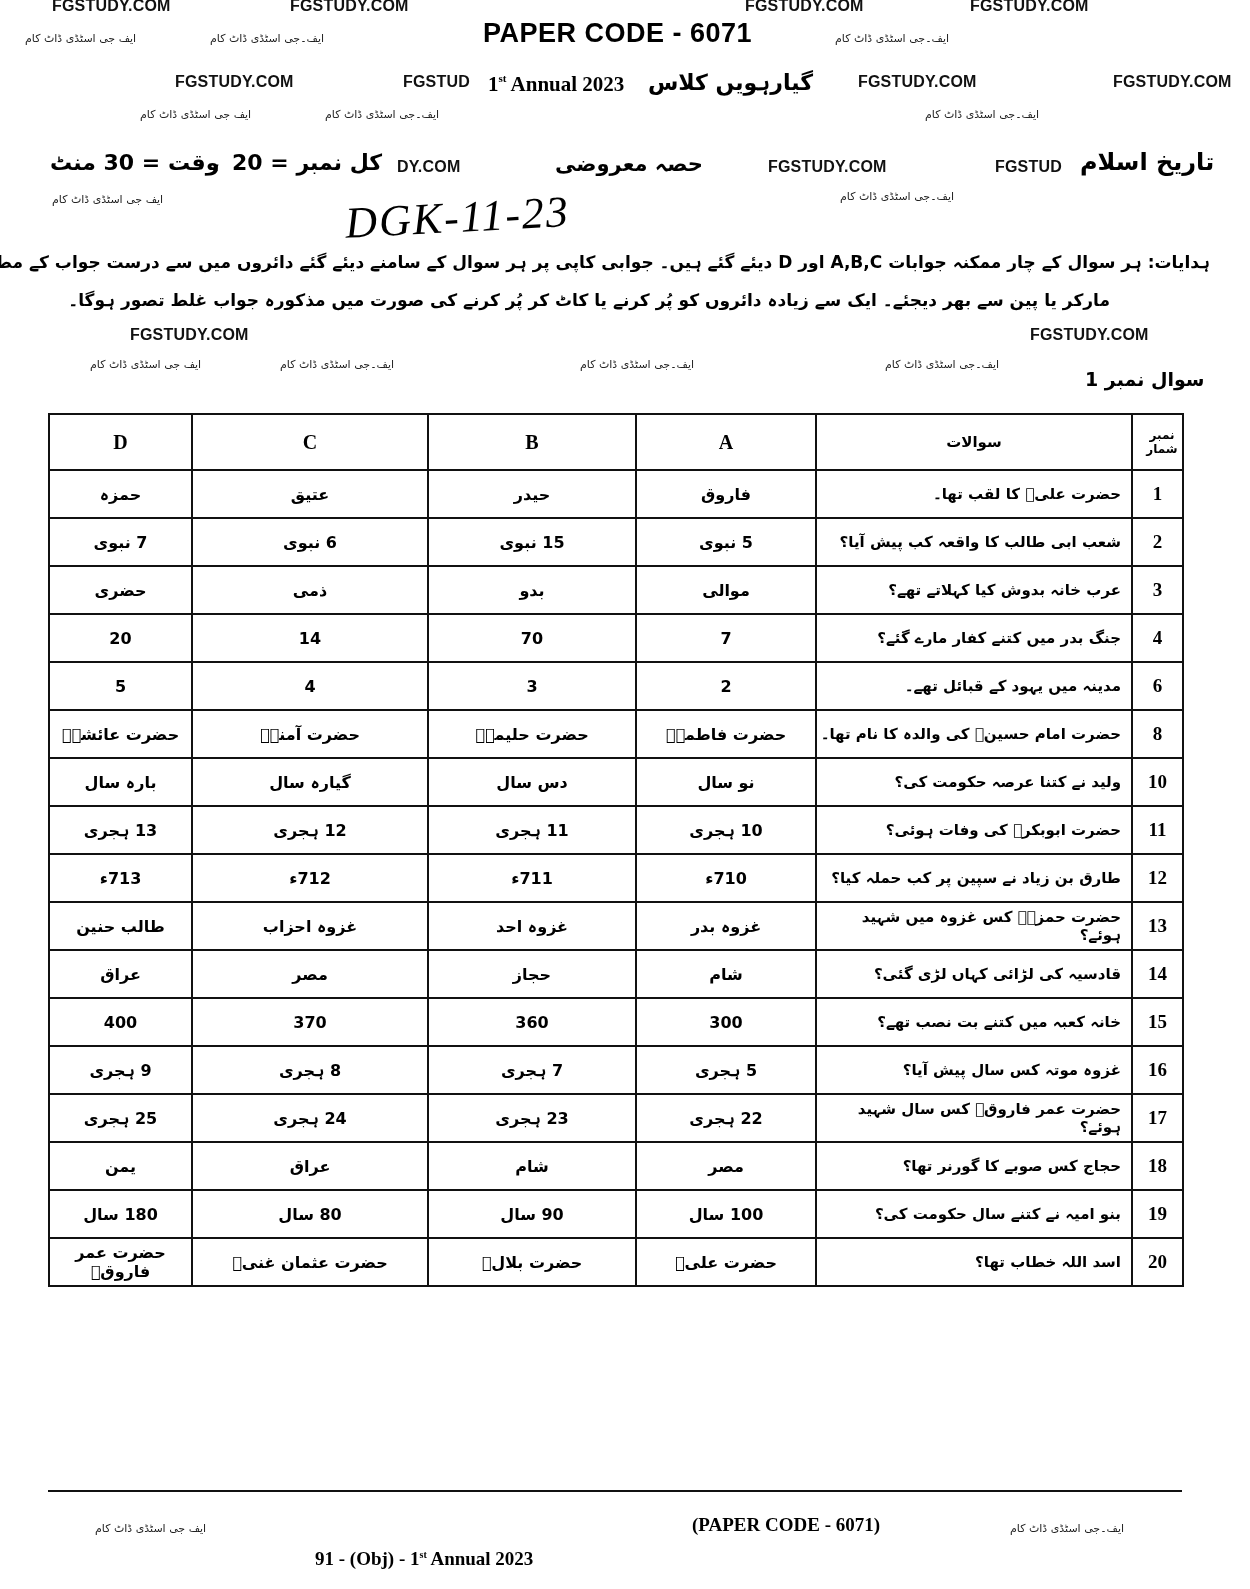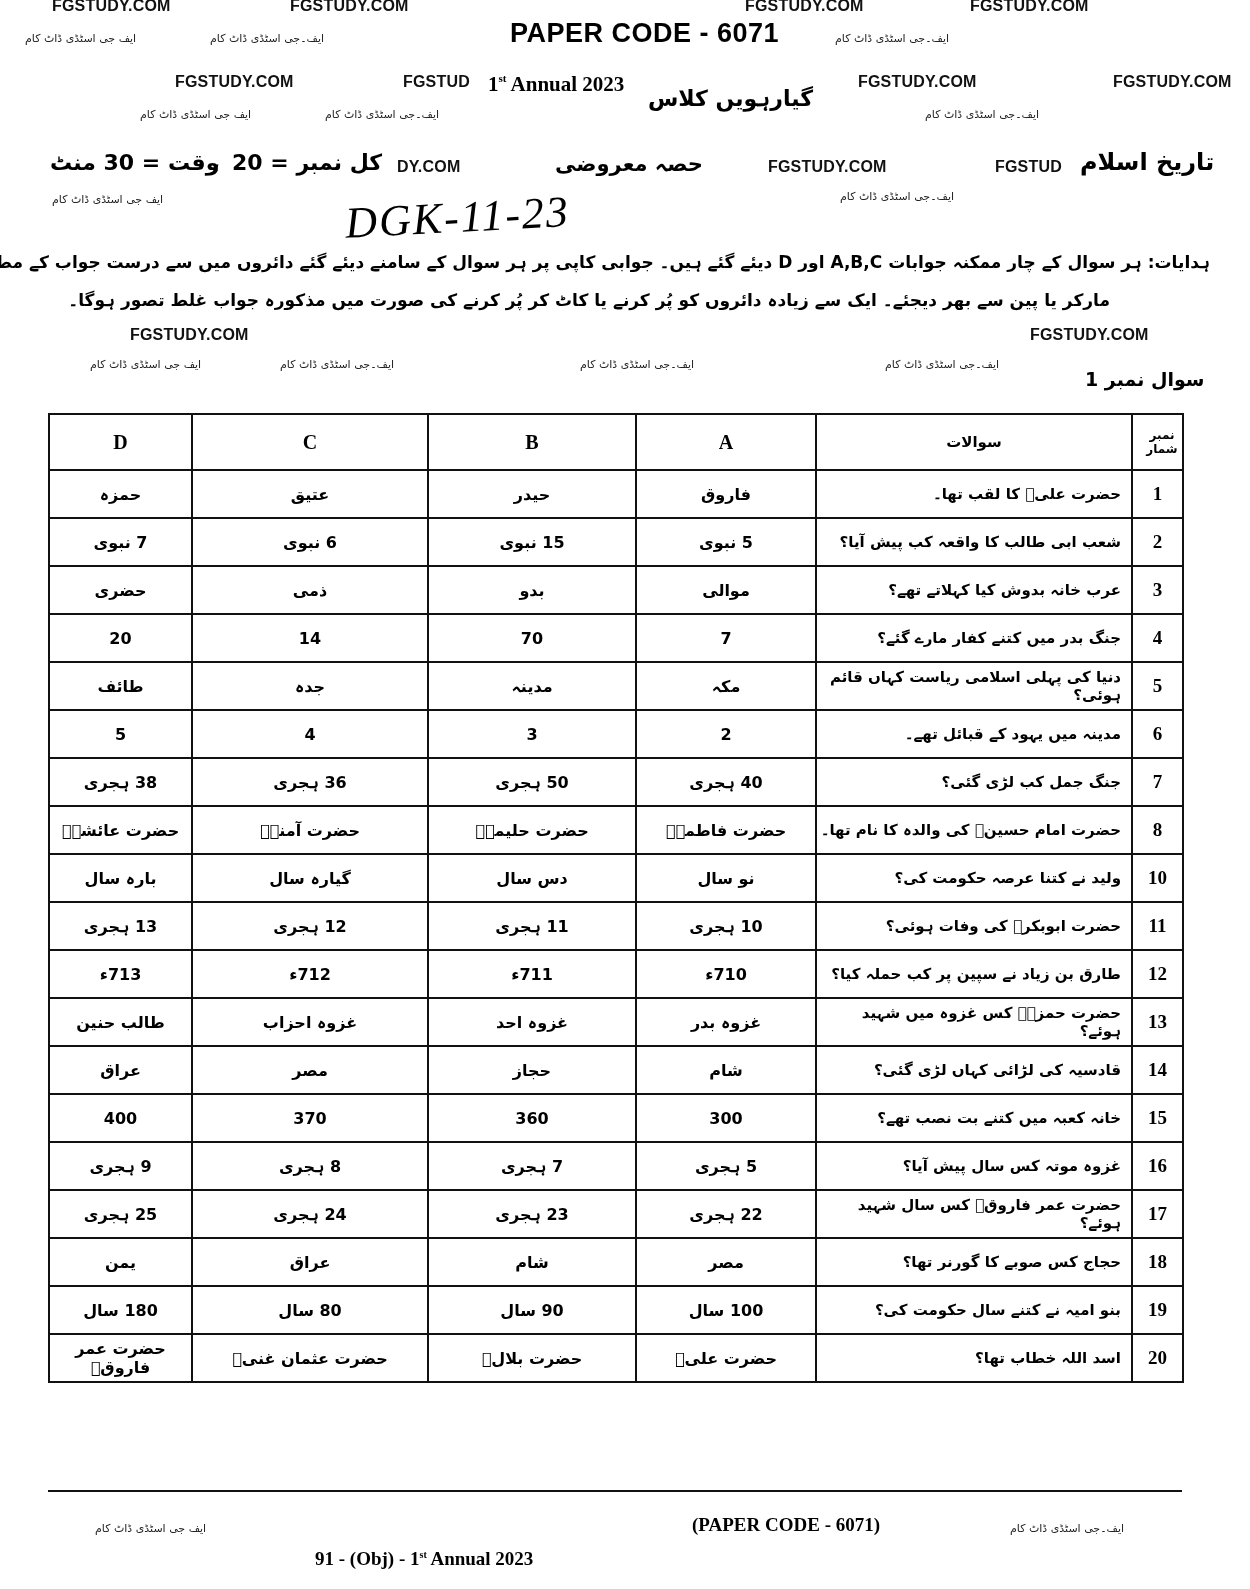--- a/index.html
+++ b/index.html
@@ -26,30 +26,30 @@
 </head>
 <body>
 
 <div class="abs wm" style="left:52px; top:-3px;">FGSTUDY.COM</div>
 <div class="abs wm" style="left:290px; top:-3px;">FGSTUDY.COM</div>
 <div class="abs wm" style="left:745px; top:-3px;">FGSTUDY.COM</div>
 <div class="abs wm" style="left:970px; top:-3px;">FGSTUDY.COM</div>
 
 <div class="abs wm-ur" style="left:25px; top:32px;">ایف جی اسٹڈی ڈاٹ کام</div>
 <div class="abs wm-ur" style="left:210px; top:32px;">ایف۔جی اسٹڈی ڈاٹ کام</div>
-<div class="abs paper-code" style="left:483px; top:18px;margin-left:27px;">PAPER CODE - 6071</div>
+<div class="abs paper-code" style="left:483px; top:18px;">PAPER CODE - 6071</div>
 <div class="abs wm-ur" style="left:835px; top:32px;">ایف۔جی اسٹڈی ڈاٹ کام</div>
 
 <div class="abs wm" style="left:175px; top:73px;">FGSTUDY.COM</div>
 <div class="abs wm" style="left:403px; top:73px;">FGSTUD</div>
 <div class="abs annual" style="left:488px; top:72px;">
   <span>1</span><sup>st</sup>
   <span>Annual 2023</span>
 </div>
-<div class="abs urdu-bold" style="left:648px; top:86px; font-size:22px;">گیارہویں کلاس</div>
+<div class="abs urdu-bold" style="left:648px; top:70px; font-size:22px;">گیارہویں کلاس</div>
 <div class="abs wm" style="left:858px; top:73px;">FGSTUDY.COM</div>
 <div class="abs wm" style="left:1113px; top:73px;">FGSTUDY.COM</div>
 
 <div class="abs wm-ur" style="left:140px; top:108px;">ایف جی اسٹڈی ڈاٹ کام</div>
 <div class="abs wm-ur" style="left:325px; top:108px;">ایف۔جی اسٹڈی ڈاٹ کام</div>
 <div class="abs wm-ur" style="left:925px; top:108px;">ایف۔جی اسٹڈی ڈاٹ کام</div>
 
 <div class="abs urdu-bold" style="left:50px; top:150px; font-size:22px;">وقت = 30 منٹ</div>
 <div class="abs urdu-bold" style="left:212px; top:152px; font-size:20px;">،</div>
 <div class="abs urdu-bold" style="left:232px; top:150px; font-size:22px;">کل نمبر = 20</div>
@@ -122,42 +122,26 @@
       </tr>
       <tr>
         <td class="opt">20</td>
         <td class="opt">14</td>
         <td class="opt">70</td>
         <td class="opt">7</td>
         <td class="q">جنگ بدر میں کتنے کفار مارے گئے؟</td>
         <td class="num">4</td>
       </tr>
       <tr>
-        <td class="opt">طائف</td>
-        <td class="opt">جدہ</td>
-        <td class="opt">مدینہ</td>
-        <td class="opt">مکہ</td>
-        <td class="q">دنیا کی پہلی اسلامی ریاست کہاں قائم ہوئی؟</td>
-        <td class="num">5</td>
-      </tr>
-      <tr>
         <td class="opt">5</td>
         <td class="opt">4</td>
         <td class="opt">3</td>
         <td class="opt">2</td>
         <td class="q">مدینہ میں یہود کے قبائل تھے۔</td>
         <td class="num">6</td>
-      </tr>
-      <tr>
-        <td class="opt">38 ہجری</td>
-        <td class="opt">36 ہجری</td>
-        <td class="opt">50 ہجری</td>
-        <td class="opt">40 ہجری</td>
-        <td class="q">جنگ جمل کب لڑی گئی؟</td>
-        <td class="num">7</td>
       </tr>
       <tr>
         <td class="opt">حضرت عائشہؓ</td>
         <td class="opt">حضرت آمنہؓ</td>
         <td class="opt">حضرت حلیمہؓ</td>
         <td class="opt">حضرت فاطمہؓ</td>
         <td class="q">حضرت امام حسینؓ کی والدہ کا نام تھا۔</td>
         <td class="num">8</td>
       </tr>
       <tr>

